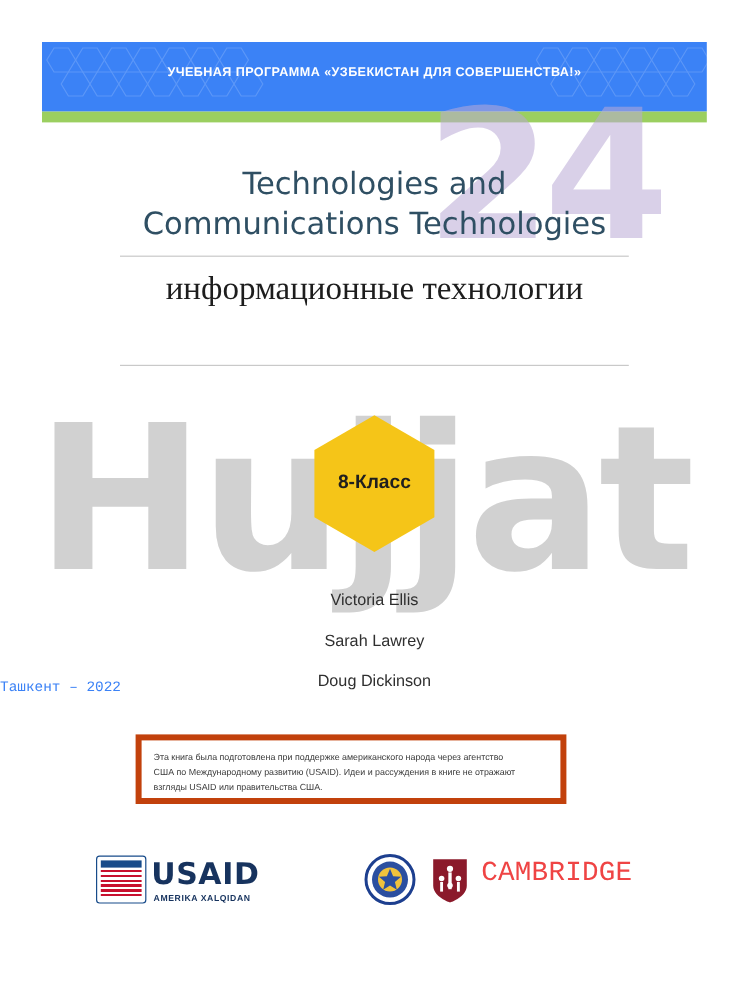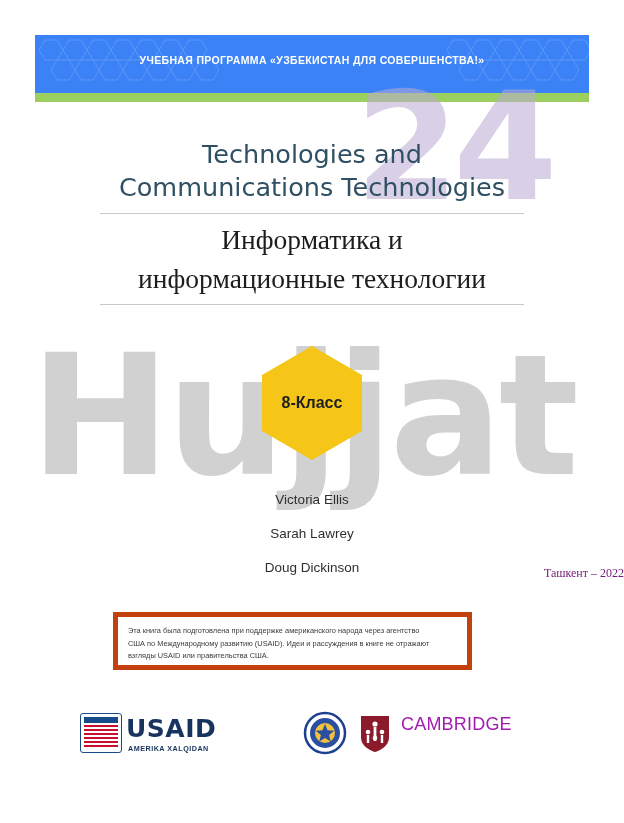--- a/index.html
+++ b/index.html
@@ -160,24 +160,24 @@
   .author {
     font-family: "Liberation Sans", sans-serif;
     font-size: 13.5px;
     color: #2f2f2f;
     margin-bottom: 19px;
   }
   .place-date {
     position: absolute;
     left: 0; right: 0;
     top: 566px;
-    text-align: right;
-    font-family: Liberation Serif, serif;
+    text-align: left;
+    font-family: Liberation Mono, monospace;
     font-size: 12px;
-    color: #701a75;
+    color: #3b82f6;
     z-index: 6;
   }
 
   
   .disclaimer {
     position: absolute;
     left: 113px;
     top: 612px;
     width: 359px;
     height: 58px;
@@ -273,23 +273,23 @@
   }
   .camb-shield {
     position: absolute;
     left: 0; top: 2px;
     width: 32px; height: 40px;
   }
   .camb-name {
     position: absolute;
     left: 42px;
     top: 2px;
-    font-family: Liberation Sans, sans-serif;
-    font-size: 18px;
-    color: #a21caf;
+    font-family: Liberation Mono, monospace;
+    font-size: 23px;
+    color: #ef4444;
     letter-spacing: .2px;
   }
   .camb-sub {
     position: absolute;
     left: 44px;
     top: 28px;
     font-family: "Liberation Serif", serif;
     font-size: 12.5px;
     color: #1b1b1b;
     letter-spacing: 1.6px;
@@ -335,21 +335,20 @@
   <div class="banner-underline"></div>
 
   <div class="title-en">
     <div>Technologies and</div>
     <div>Communications Technologies</div>
   </div>
 
   <div class="rule rule-top"></div>
 
   <div class="title-ru">
-    <div>Информатика и</div>
     <div>информационные технологии</div>
   </div>
 
   <div class="rule rule-bottom"></div>
 
   <div class="hex-wrap">
     <svg width="108" height="118" viewBox="0 0 108 118">
       <polygon points="54,2 104,31 104,87 54,116 4,87 4,31" fill="#f5c518"></polygon>
     </svg>
     <div class="hex-label">8-Класс</div>

